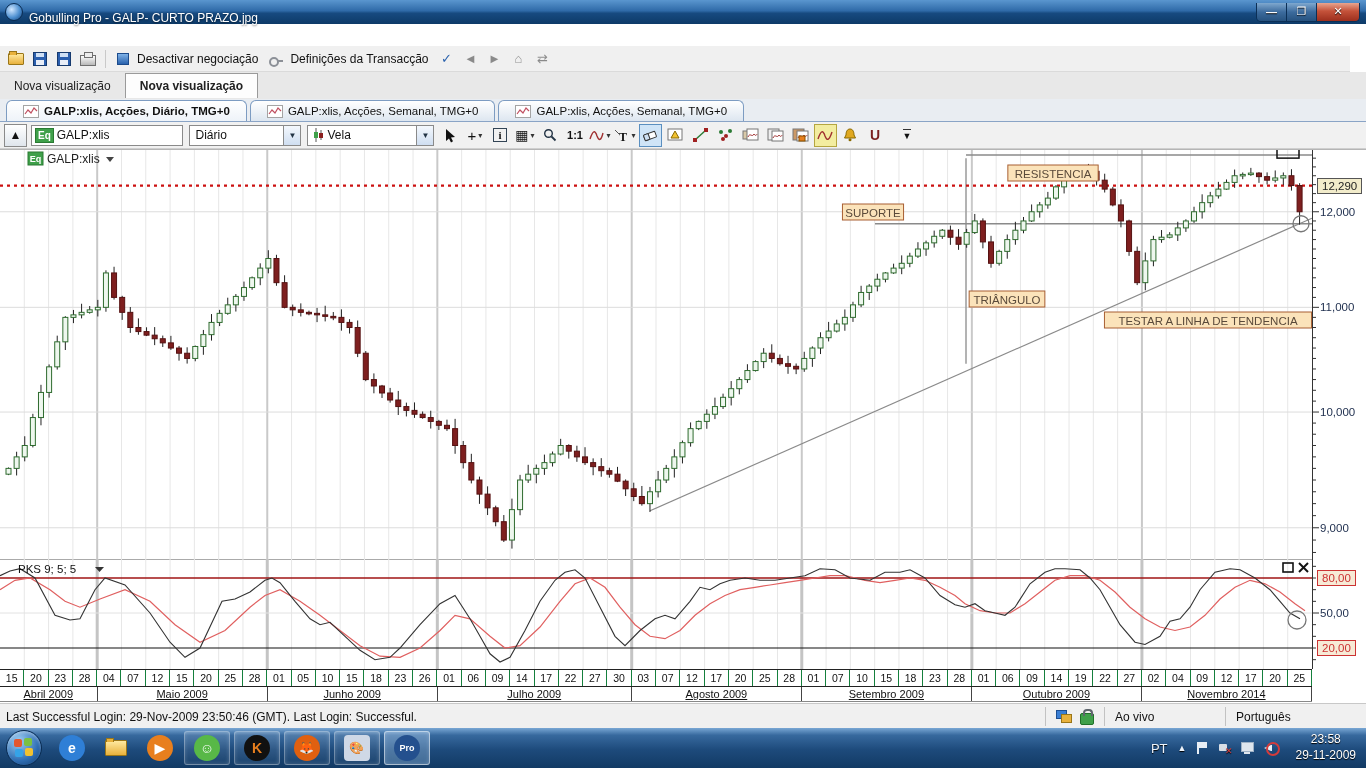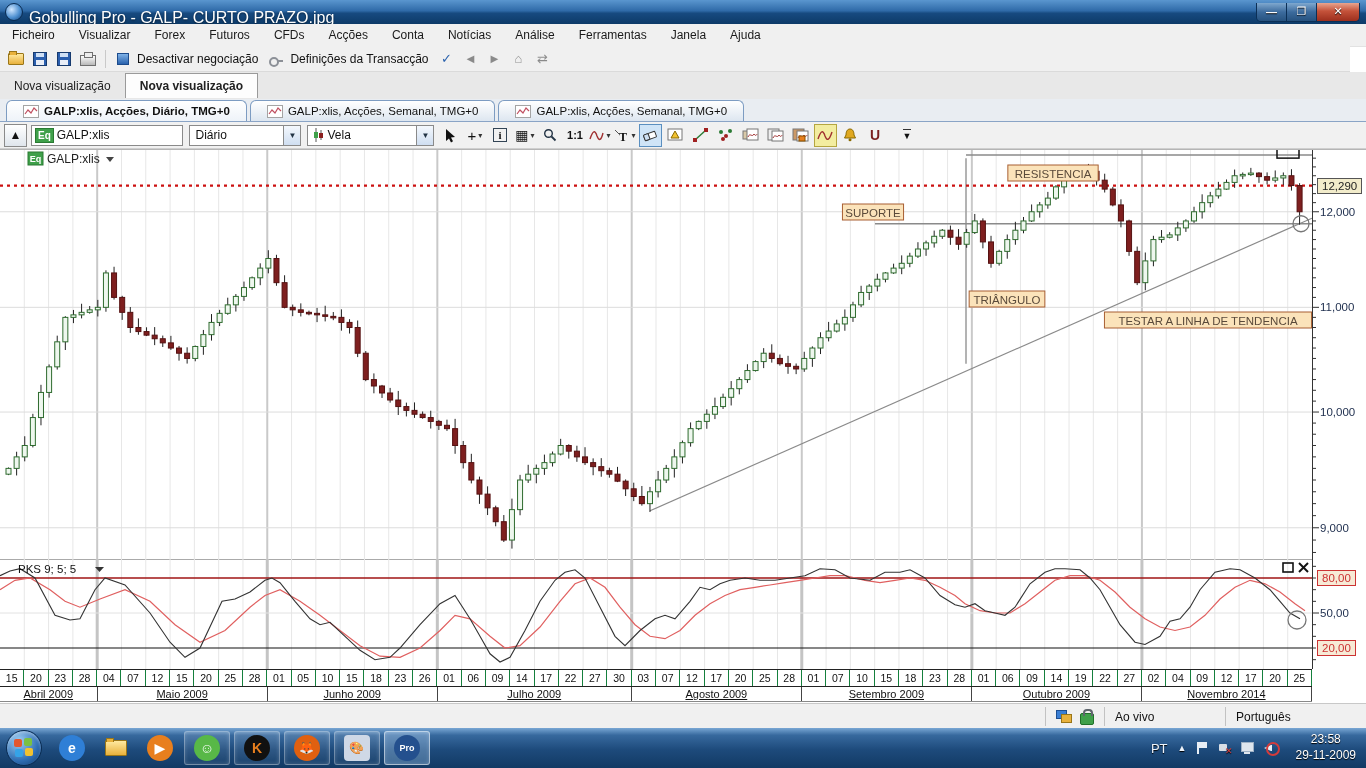--- a/index.html
+++ b/index.html
@@ -4,21 +4,21 @@
 <style>
   html,body{margin:0;padding:0;background:#000;}
   #stage{position:relative;width:1366px;height:768px;overflow:hidden;background:#fff;
          font-family:"Liberation Sans","DejaVu Sans",sans-serif;font-size:12px;color:#111;}
   
   #titlebar{position:absolute;left:0;top:0;width:1366px;height:24px;
     background:linear-gradient(180deg,#5a96cf 0%,#2f6aa8 45%,#174a80 55%,#0d3a68 100%);
     display:flex;align-items:center;color:#fff;}
   #titlebar .appicon{width:16px;height:16px;border-radius:50%;margin:0 6px 0 5px;
     background:radial-gradient(circle at 35% 35%,#cfe6ff,#4d8fd0 55%,#123f75);border:1px solid #0a2c52;}
-  #titlebar .title{font-size:16px;text-shadow:0 1px 2px #00000088;margin-top:12px;}
+  #titlebar .title{font-size:12px;text-shadow:0 1px 2px #00000088;margin-top:12px;}
   #wincontrols{margin-left:auto;display:flex;margin-right:6px;border:1px solid #0b2f56;border-top:none;border-radius:0 0 5px 5px;overflow:hidden;}
   .winbtn{width:29px;height:18px;display:flex;align-items:center;justify-content:center;
     color:#fff;font-size:11px;font-weight:bold;background:linear-gradient(180deg,#7fa8cf,#3c6b9d 50%,#26527f);border-right:1px solid #0b2f56;text-shadow:0 1px 1px #000;}
   .winbtn:last-child{border-right:none;}
   .winbtn.close{background:linear-gradient(180deg,#e8a58f,#c4523a 45%,#9c2f1d);width:42px;}
   
   #menubar{position:absolute;left:0;top:24px;width:1366px;height:22px;background:#f0f0f0;
     display:flex;align-items:center;border-bottom:1px solid #e2e2e2;}
   .menuitem{padding:3px 12px;color:#1a1a1a;}
   
@@ -115,34 +115,20 @@
   <div id="titlebar">
     <span class="appicon"></span>
     <span class="title">Gobulling Pro - GALP- CURTO PRAZO.jpg</span>
     <div id="wincontrols">
         <div class="winbtn">—</div>
         <div class="winbtn">❐</div>
         <div class="winbtn close">✕</div>
       </div>
   </div>
 
-  <div id="menubar">
-      <div class="menuitem">Ficheiro</div>
-      <div class="menuitem">Visualizar</div>
-      <div class="menuitem">Forex</div>
-      <div class="menuitem">Futuros</div>
-      <div class="menuitem">CFDs</div>
-      <div class="menuitem">Acções</div>
-      <div class="menuitem">Conta</div>
-      <div class="menuitem">Notícias</div>
-      <div class="menuitem">Análise</div>
-      <div class="menuitem">Ferramentas</div>
-      <div class="menuitem">Janela</div>
-      <div class="menuitem">Ajuda</div>
-    </div>
 
   <div id="toolbar">
     <div class="tbtn">
         <span class="ic-folder"></span>
       </div>
     <div class="tbtn">
         <span class="ic-floppy"></span>
       </div>
     <div class="tbtn">
         <span class="ic-floppy"></span>
@@ -1239,20 +1225,21 @@
           <line x1="0" y1="474.66666666666663" x2="4" y2="474.66666666666663" stroke="#333"></line>
           <line x1="0" y1="463" x2="7" y2="463" stroke="#333"></line>
           <line x1="0" y1="451.3333333333333" x2="4" y2="451.3333333333333" stroke="#333"></line>
           <line x1="0" y1="439.6666666666667" x2="4" y2="439.6666666666667" stroke="#333"></line>
           <line x1="0" y1="428" x2="4" y2="428" stroke="#333"></line>
           <line x1="0" y1="416.3333333333333" x2="4" y2="416.3333333333333" stroke="#333"></line>
         </svg><div class="axlabel" style="top:61.76087124600599px">12,000</div><div class="axlabel" style="top:157.34286886911286px">11,000</div><div class="axlabel" style="top:262.0411013841622px">10,000</div><div class="axlabel" style="top:377.77962783428484px">9,000</div><div class="axbox" style="top:35.52948898775139px">12,290</div><div class="axbox red" style="top:428px">80,00</div><div class="axlabel" style="top:463px">50,00</div><div class="axbox red" style="top:498px">20,00</div></div>
   </div>
 
   <div id="statusbar">
+    <span class="login">Last Successful Login: 29-Nov-2009 23:50:46 (GMT). Last Login: Successful.</span>
     <span class="spacer"></span>
     <div class="stpanel">
       <span class="ic-net"></span>
       <span class="ic-lock"></span>
     </div>
     <div class="stpanel" style="width:100px">
       <span>Ao vivo</span>
     </div>
     <div class="stpanel" style="width:120px">
       <span>Português</span>

